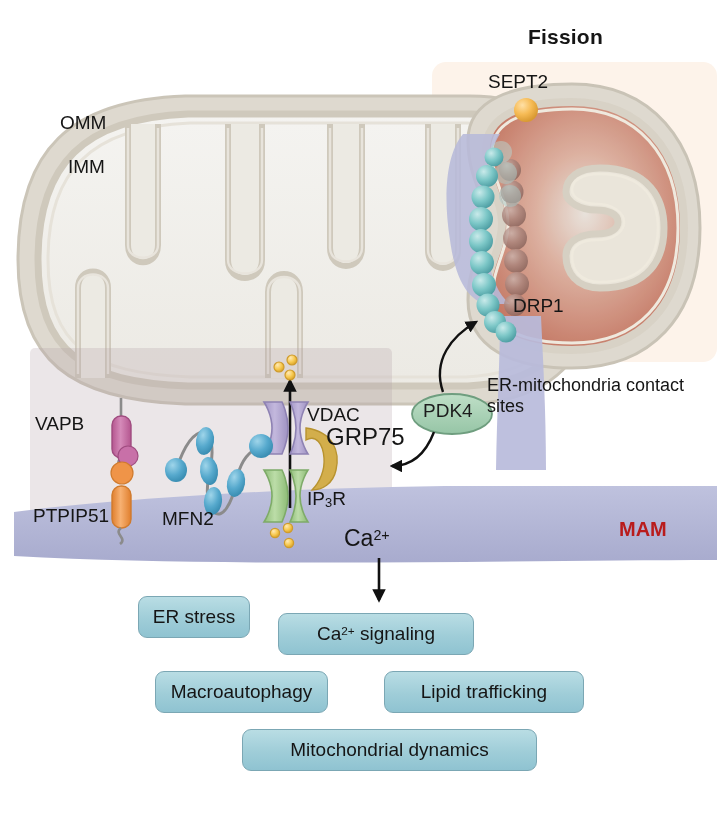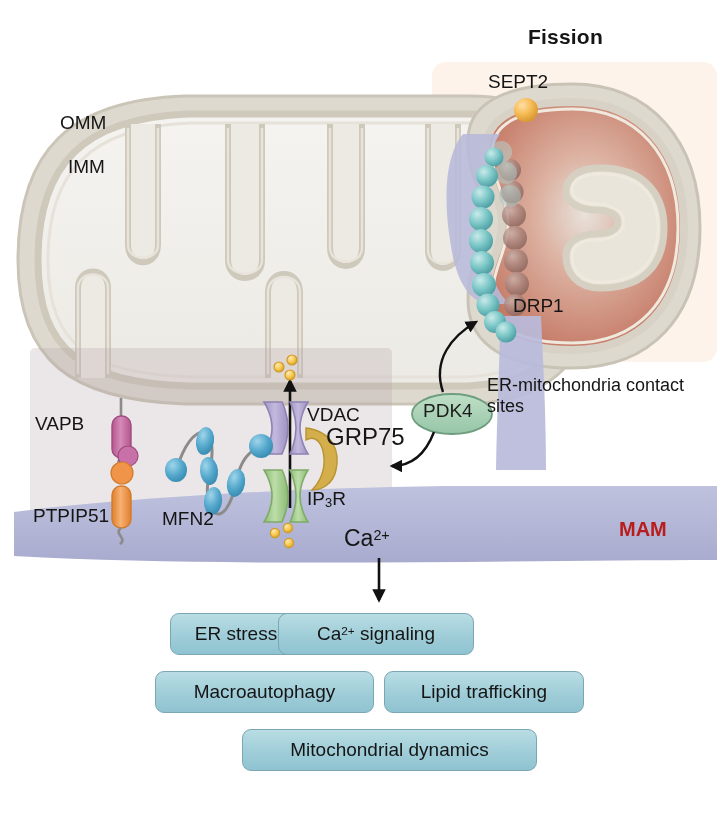--- a/index.html
+++ b/index.html
@@ -297,26 +297,26 @@
   <div class="lbl grp75">GRP75</div>
 
   <div class="lbl ip3r"><span>IP</span><sub>3</sub><span>R</span></div>
 
   <div class="lbl ca2"><span>Ca</span><sup>2+</sup></div>
 
   <div class="lbl b mam">MAM</div>
 
   <div class="lbl pdk4">PDK4</div>
 
-  <div class="obox" style="left:138px;top:613px;width:132px;height:42px;margin-left:32px;">ER stress</div>
+  <div class="obox" style="left:138px;top:596px;width:112px;height:42px;">ER stress</div>
 
   <div class="obox" style="left:278px;top:613px;width:196px;height:42px;">
       <span><span>Ca</span><sup>2+</sup> signaling</span>
     </div>
 
 
-  <div class="obox" style="left:155px;top:671px;width:219px;height:42px;">Macroautophagy</div>
+  <div class="obox" style="left:155px;top:671px;width:173px;height:42px;">Macroautophagy</div>
 
   <div class="obox" style="left:384px;top:671px;width:200px;height:42px;">Lipid trafficking</div>
 
   <div class="obox" style="left:242px;top:729px;width:295px;height:42px;">Mitochondrial dynamics</div>
 
 </div>
 
 </body></html>

